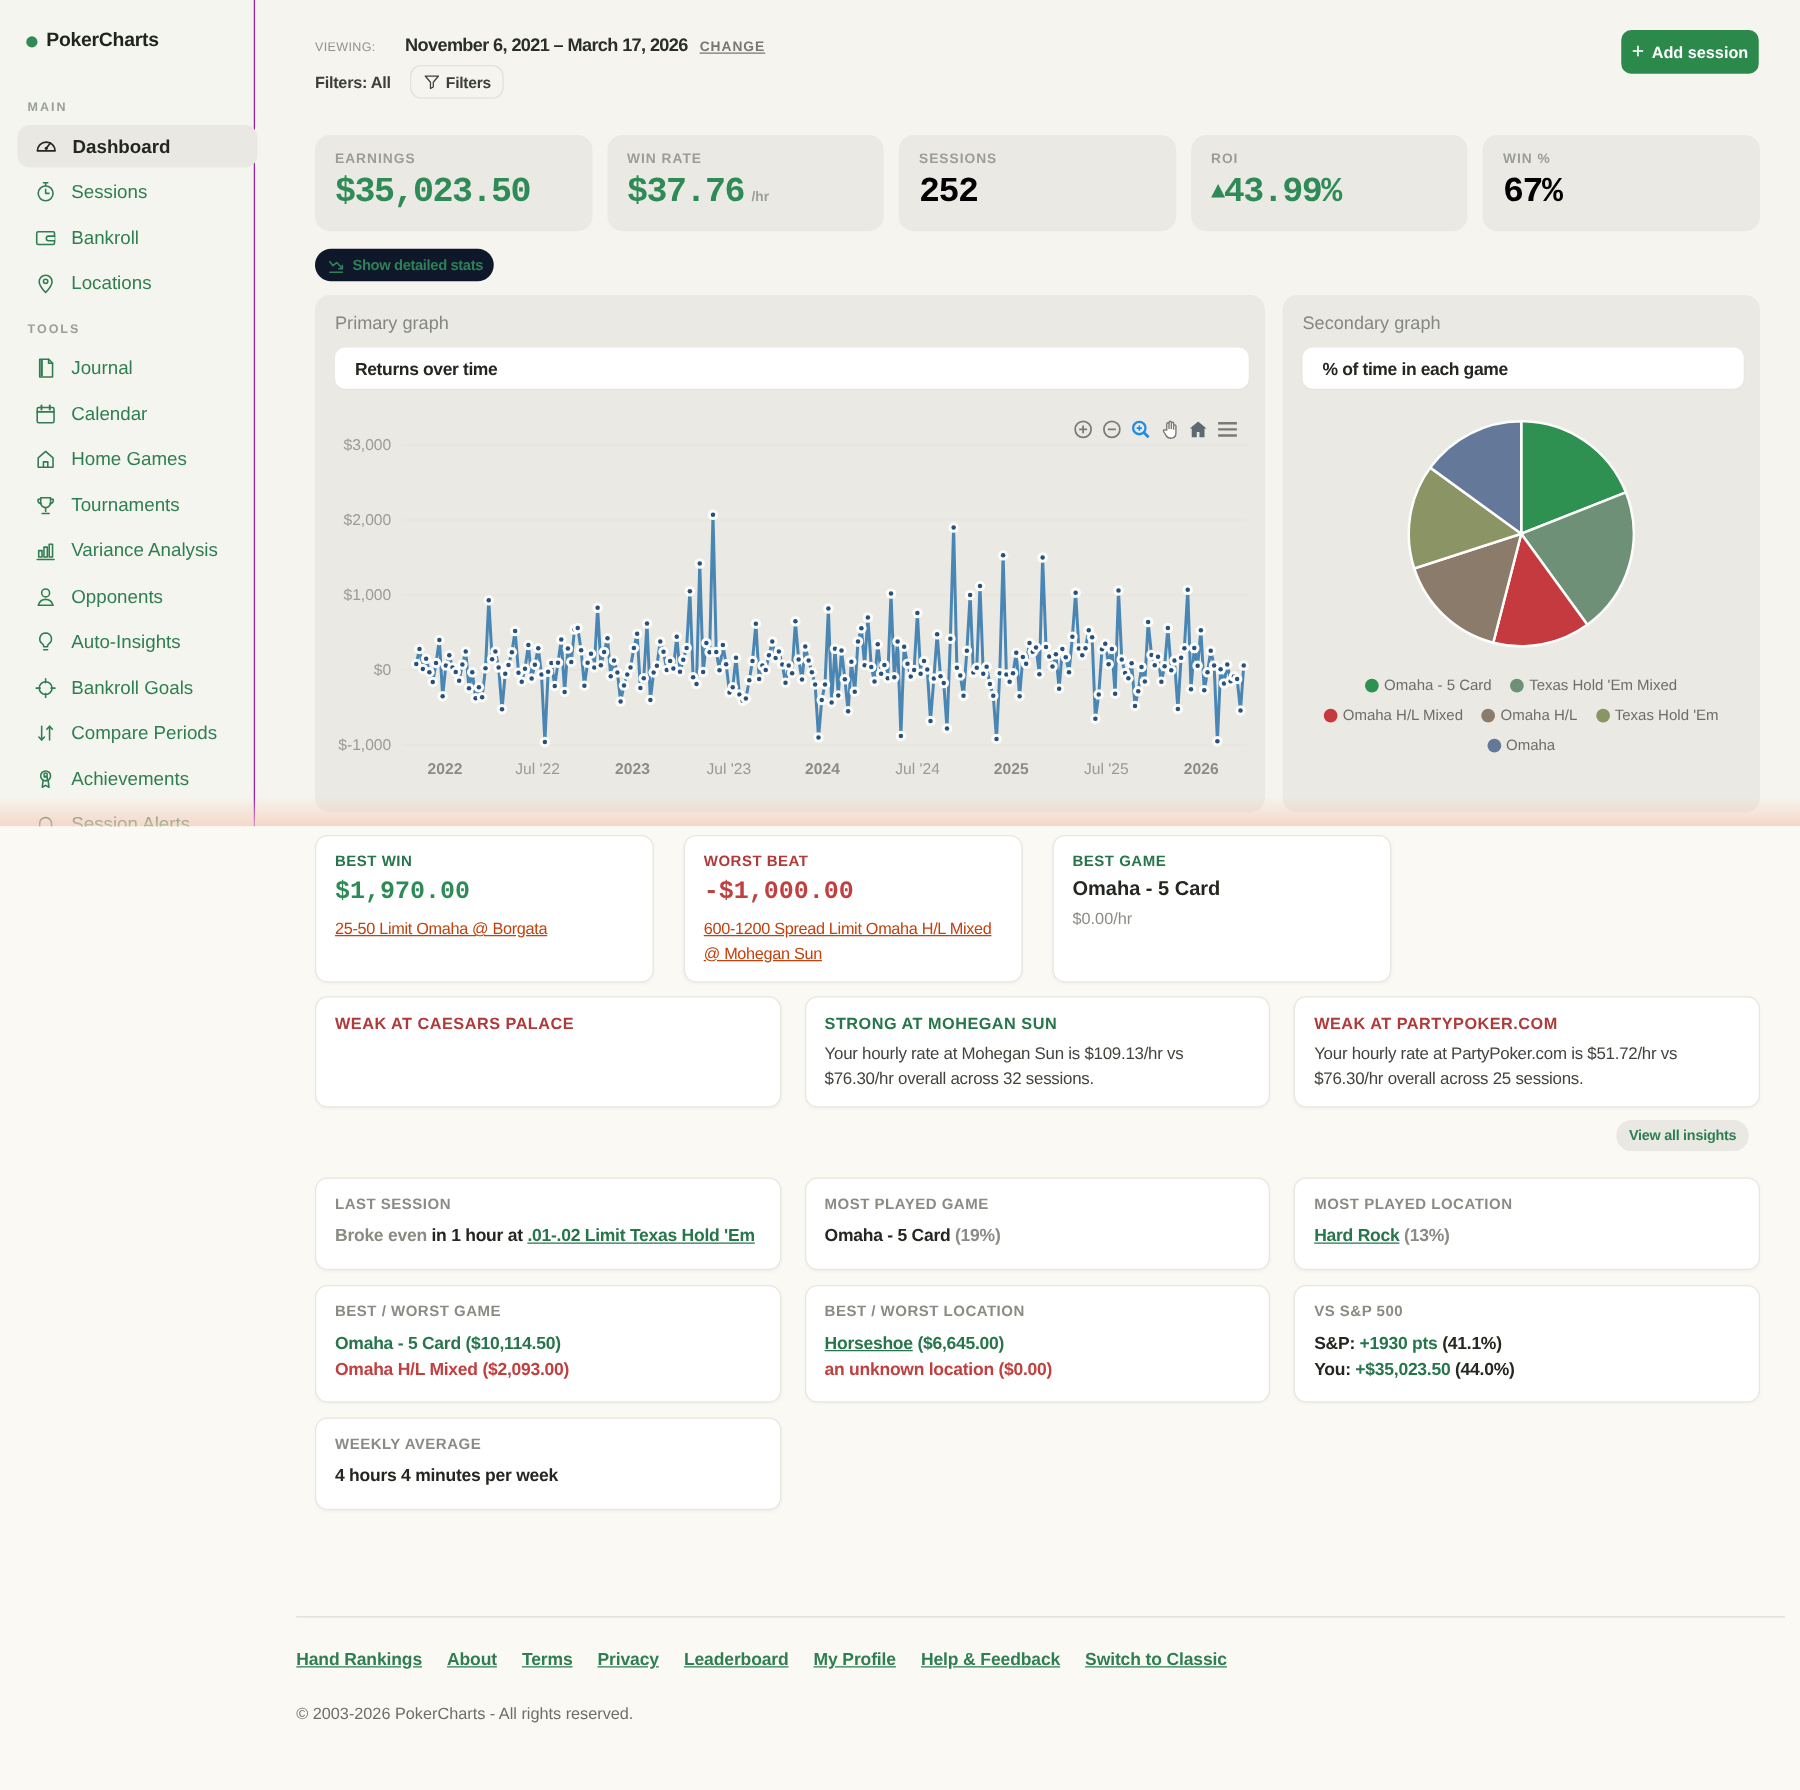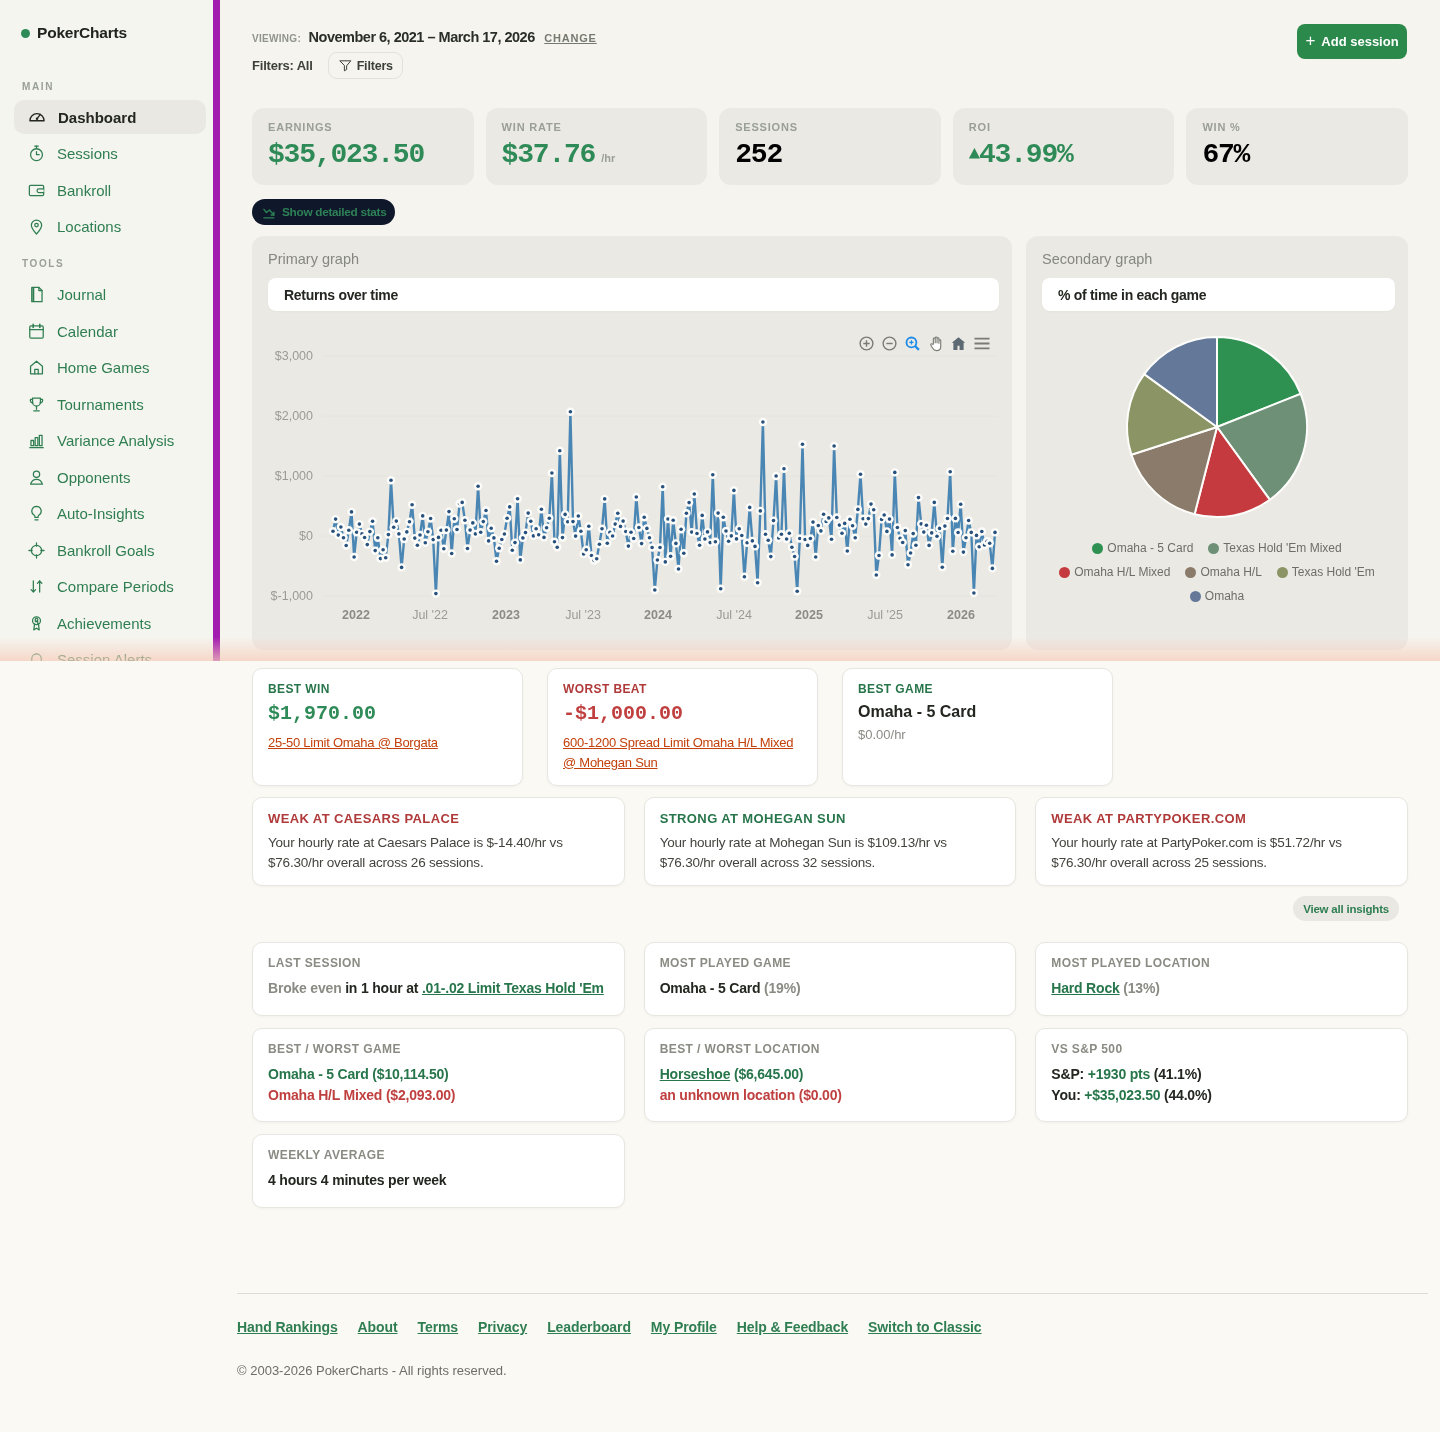--- a/index.html
+++ b/index.html
@@ -1,28 +1,28 @@
 <!DOCTYPE html>
 <html><head><meta charset="utf-8">
 <style>
 *{margin:0;padding:0;box-sizing:border-box}
 html,body{width:1440px}
 body{font-family:"Liberation Sans",sans-serif;background:#faf9f4;color:#23271f;-webkit-font-smoothing:antialiased}
 .top{position:relative;width:1440px;height:661px;background:#f5f4ee;overflow:hidden}
-.side{position:absolute;left:0;top:0;width:220px;height:661px;background:#f5f5ef;border-right:7px solid #a21caf}
+.side{position:absolute;left:0;top:0;width:204px;height:661px;background:#f5f5ef;border-right:1px solid #a21caf}
 .logo{position:absolute;left:21px;top:24px;display:flex;align-items:center;gap:7px}
 .logo .dot{width:9px;height:9px;border-radius:50%;background:#2e8b57}
 .logo b{font-size:15.5px;color:#20241f;letter-spacing:-.2px}
 .navlab{position:absolute;left:22px;font-size:10px;font-weight:bold;letter-spacing:1.6px;color:#9aA097;color:#9aa096}
 .nav{position:absolute;left:14px;width:192px;height:34px;display:flex;align-items:center;gap:11px;padding-left:13px;border-radius:10px;color:#2f7e52;font-size:15px}
 .nav svg{flex:0 0 auto}
 .nav.act{background:#e9e8e2;color:#23271f;font-weight:bold}
 .main{position:absolute;left:220px;top:0;width:1220px;height:661px}
 .viewing{position:absolute;left:32px;top:29px;font-size:14.5px;letter-spacing:-.5px;font-weight:bold;color:#2a2e28}
-.viewing .vlab{font-size:10px;font-weight:bold;color:#8f948c;letter-spacing:.3px;margin-right:4px}
+.viewing .vlab{font-size:10px;font-weight:normal;color:#8f948c;letter-spacing:.3px;margin-right:20px}
 .viewing .chg{font-size:11px;font-weight:bold;color:#75796f;letter-spacing:.8px;text-decoration:underline;margin-left:6px}
 .frow{position:absolute;left:32px;top:52px;display:flex;align-items:center;gap:15px}
 .frow .fl{font-size:13px;letter-spacing:-.2px;font-weight:bold;color:#3c4038}
 .fbtn{display:flex;align-items:center;gap:4px;padding:5px 9px;border:1px solid #e2e1da;border-radius:9px;font-size:12.5px;letter-spacing:-.2px;font-weight:bold;color:#3c4038}
 .addbtn{position:absolute;right:33px;top:24px;width:110px;height:35px;background:#2b8a4b;border-radius:8px;color:#fff;font-size:13px;font-weight:bold;display:flex;align-items:center;justify-content:center;gap:6px}
 .addbtn .pl{font-size:17px;font-weight:normal;margin-top:-1px}
 .stats{position:absolute;left:32px;top:108px;display:grid;grid-template-columns:repeat(5,1fr);gap:12px;width:1156px}
 .stat{height:77px;background:#ebe9e4;border-radius:12px;padding:13px 16px}
 .stat .lab{font-size:11px;font-weight:bold;color:#999e96;letter-spacing:.8px}
 .stat .val{margin-top:6px;font-family:"Liberation Mono",monospace;font-size:28px;font-weight:bold;color:#000000;letter-spacing:-1.2px}
@@ -290,21 +290,20 @@
   <div class="card h118">
         <div class="clab g">BEST GAME</div>
         <div style="margin-top:7px;font-size:16px;font-weight:bold;color:#23271f">Omaha - 5 Card</div>
         <div style="margin-top:6px;font-size:13px;color:#8b8b84">$0.00/hr</div>
       </div>
   <div></div>
  </div>
  <div class="grid3" style="margin-top:11px">
   <div class="card h89">
         <div class="clab r" style="font-size:13px">WEAK AT CAESARS PALACE</div>
-        <div class="itxt">Your hourly rate at Caesars Palace is $-14.40/hr vs $76.30/hr overall across 26 sessions.</div>
       </div>
   <div class="card h89">
         <div class="clab g" style="font-size:13px">STRONG AT MOHEGAN SUN</div>
         <div class="itxt">Your hourly rate at Mohegan Sun is $109.13/hr vs $76.30/hr overall across 32 sessions.</div>
       </div>
   <div class="card h89">
         <div class="clab r" style="font-size:13px">WEAK AT PARTYPOKER.COM</div>
         <div class="itxt">Your hourly rate at PartyPoker.com is $51.72/hr vs $76.30/hr overall across 25 sessions.</div>
       </div>
  </div>

